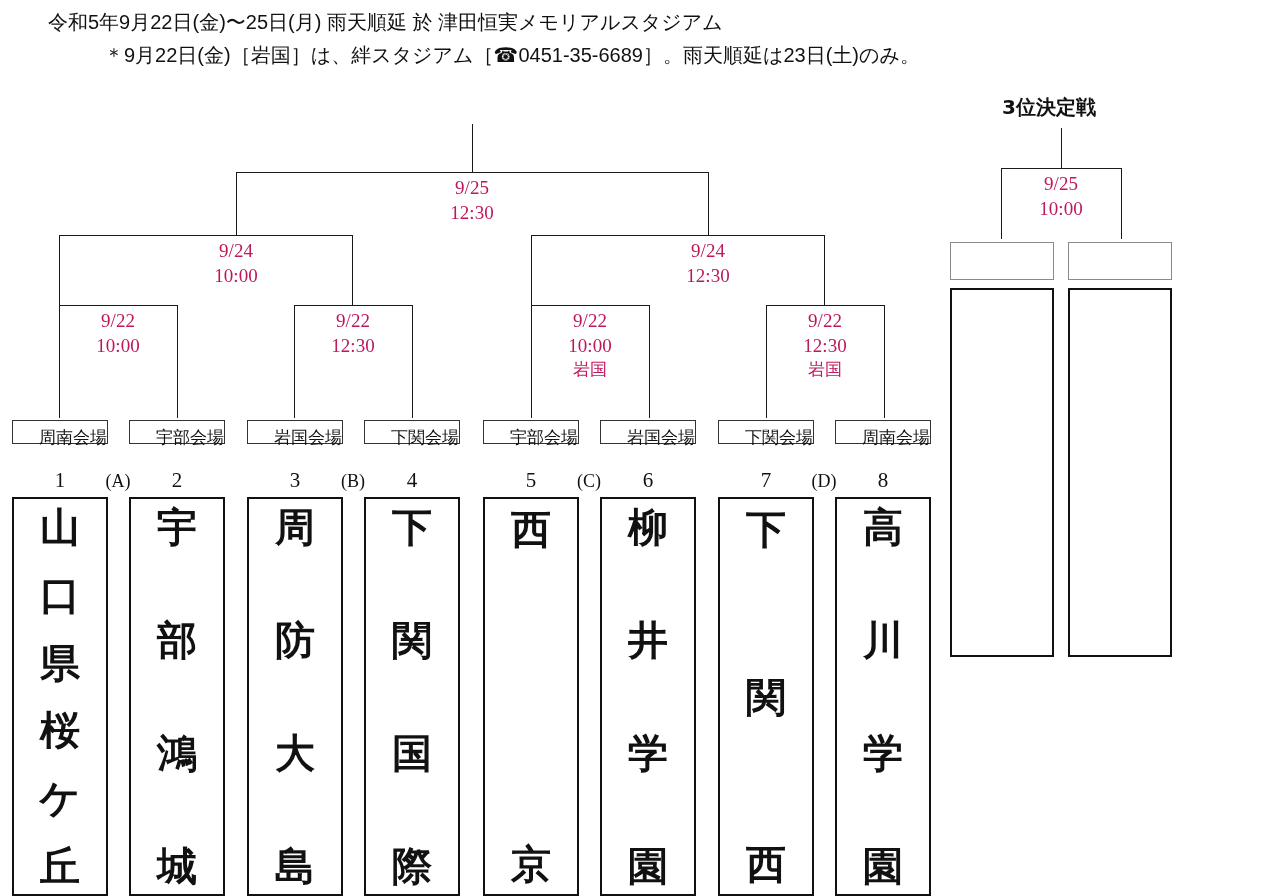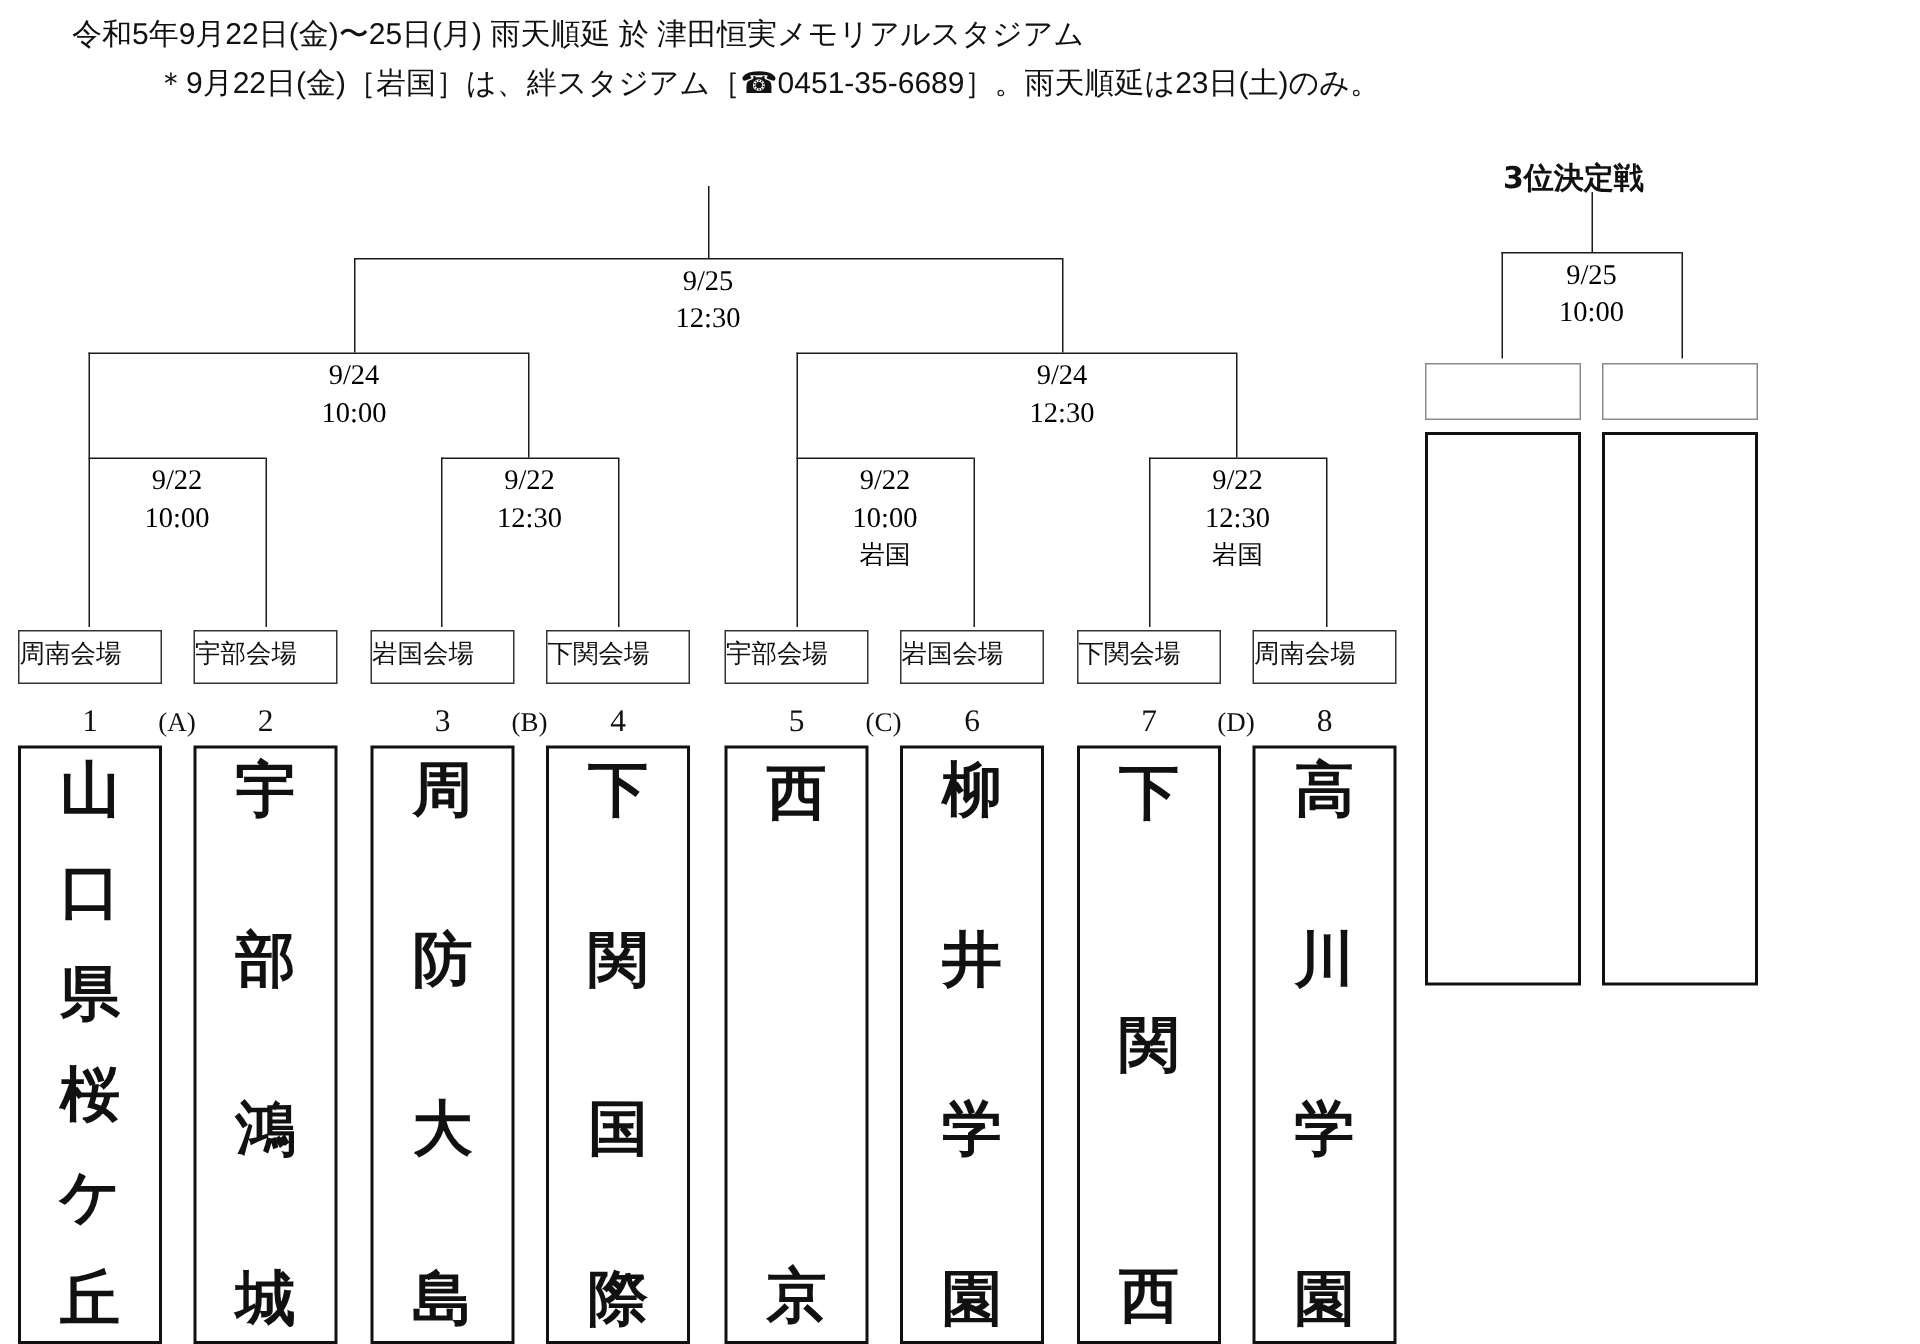--- a/index.html
+++ b/index.html
@@ -40,41 +40,41 @@
     border-left: 1.6px solid #1a1a1a;
   }
 
   
   .match-label {
     position: absolute;
     text-align: center;
     font-family: "Liberation Serif", "DejaVu Serif", serif;
     font-size: 19px;
     line-height: 25px;
-    color: #000000;
+    color: #be185d;
     white-space: nowrap;
   }
   .match-label .ml-line { display: block; }
   .match-label .ml-venue {
     display: block;
     font-family: "Liberation Sans", "DejaVu Sans", sans-serif;
     font-size: 17px;
     line-height: 24px;
   }
 
   
   .venue-box {
     position: absolute;
     box-sizing: border-box;
     border: 1.4px solid #333333;
     background: #ffffff;
-    height: 36px;
+    height: 24px;
     line-height: 33px;
-    text-align: left;
-    font-family: Liberation Mono, monospace;
+    text-align: right;
+    font-family: Liberation Serif, serif;
     font-size: 17px;
     color: #111111;
     white-space: nowrap;
   }
 
   
   .seed-num {
     position: absolute;
     text-align: center;
     font-family: "Liberation Serif", "DejaVu Serif", serif;
@@ -113,21 +113,21 @@
     font-size: 40px;
     line-height: 1.0;
     color: #111111;
     text-align: center;
   }
 
   
   #third-place-title {
     position: absolute;
     left: 1002px;
-    top: 105px;
+    top: 94px;
     font-family: "DejaVu Sans", "Liberation Sans", sans-serif;
     font-weight: bold;
     font-size: 20px;
     color: #111111;
     white-space: nowrap;
   }
   .empty-venue-box {
     position: absolute;
     box-sizing: border-box;
     border: 1.3px solid #8a8a8a;

